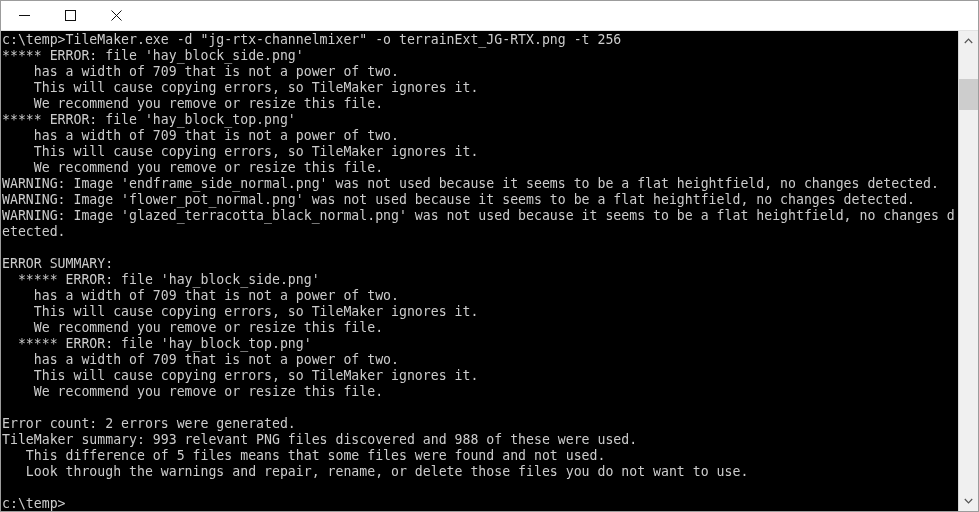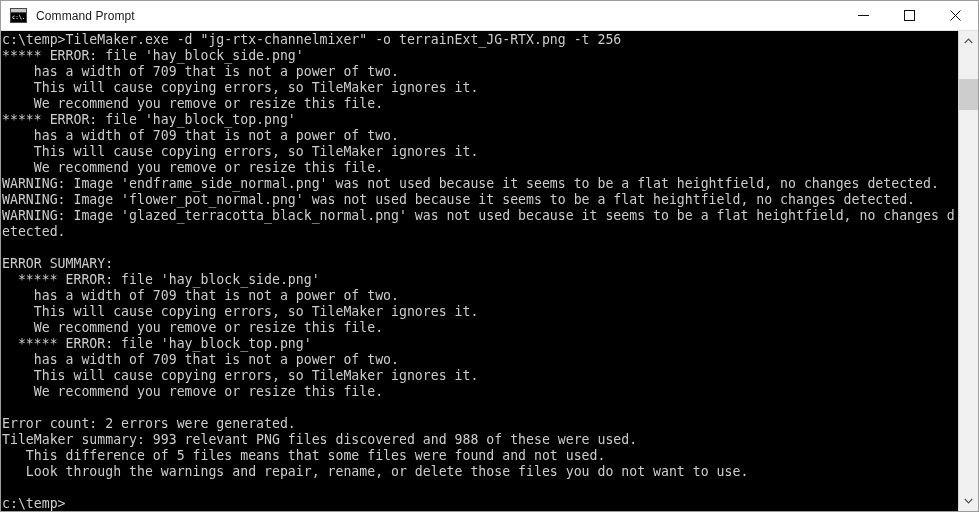--- a/index.html
+++ b/index.html
@@ -141,27 +141,20 @@
     height: 31px;
     background: #cdcdcd;
   }
 </style>
 </head>
 <body>
 
 <div class="window">
 
   <div class="titlebar">
-    <div class="title-left">
-      <span class="app-icon">
-        <span class="bar"></span>
-        <span class="scr">c:\.</span>
-      </span>
-      <span class="title-text">Command Prompt</span>
-    </div>
     <div class="win-controls">
       <div class="win-btn">
         <svg width="11" height="11" viewBox="0 0 11 11">
           <line x1="0" y1="5.5" x2="11" y2="5.5" stroke="#111" stroke-width="1"></line>
         </svg>
       </div>
       <div class="win-btn">
         <svg width="11" height="11" viewBox="0 0 11 11">
           <rect x="0.5" y="0.5" width="10" height="10" fill="none" stroke="#111" stroke-width="1"></rect>
         </svg>

